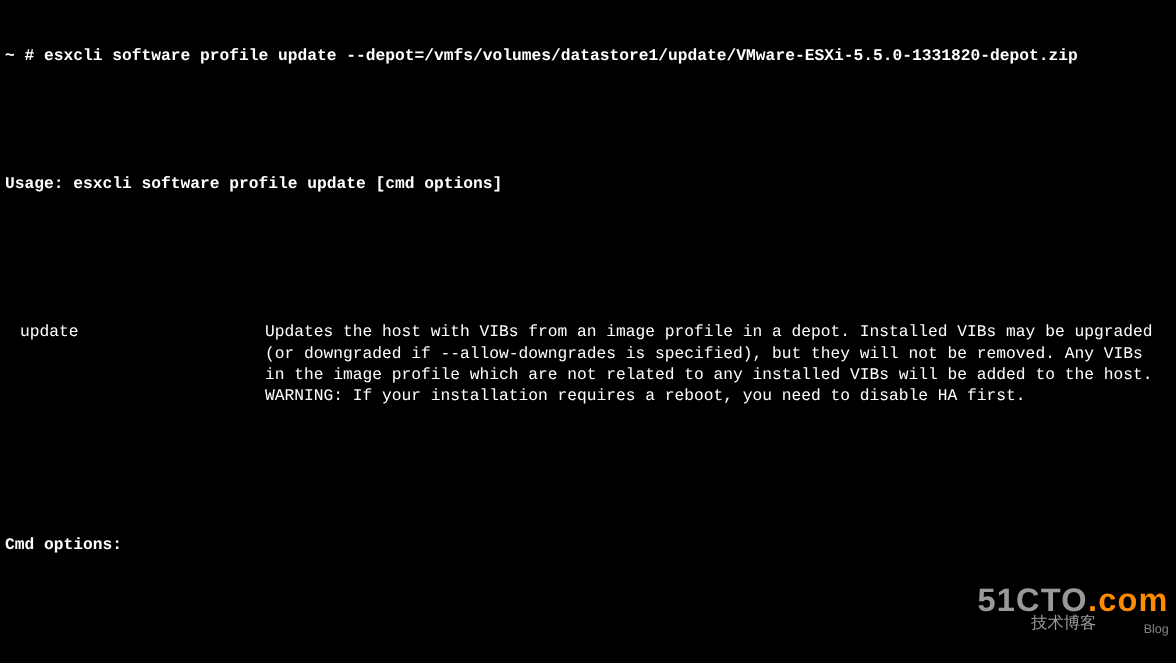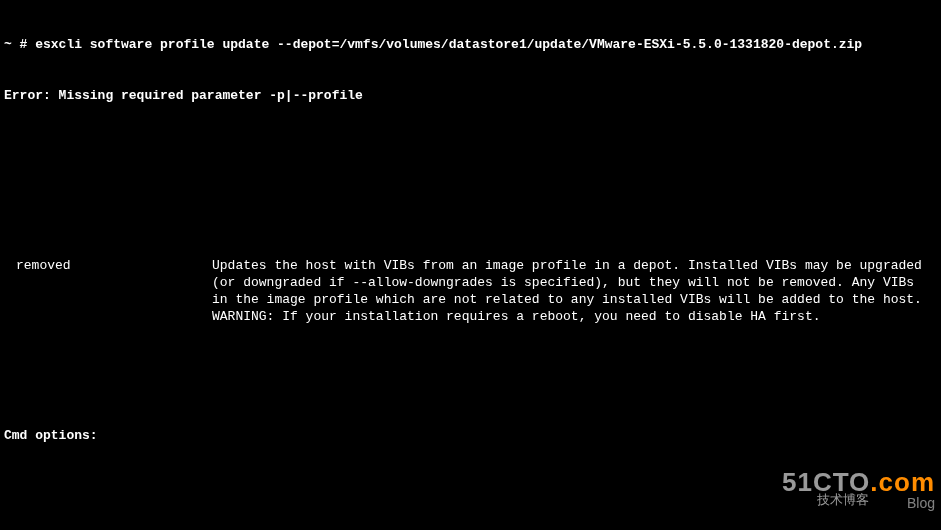--- a/index.html
+++ b/index.html
@@ -27,33 +27,33 @@
     right: 6px;
     bottom: 18px;
     font-family: Arial, sans-serif;
     color: rgba(255,255,255,0.6);
     text-align: right;
     pointer-events: none;
   }
   .watermark .big { font-size: 26px; font-weight: bold; letter-spacing: 1px; }
   .watermark .small { font-size: 13px; }
   .watermark .dot { color: #ff8c00; }
-  .watermark .blog { font-size: 14px; color: rgba(255,255,255,0.5); vertical-align: sub; margin-left: 2px; padding-left: 36px;}
+  .watermark .blog { font-size: 10px; color: rgba(255,255,255,0.5); vertical-align: sub; margin-left: 2px; padding-left: 36px;}
 </style>
 </head>
 <body>
 
 <div class="term">
   <div class="line">~ # esxcli software profile update --depot=/vmfs/volumes/datastore1/update/VMware-ESXi-5.5.0-1331820-depot.zip</div>
-  <div class="line">Error: Missing required parameter -p|--profile</div>
   <div class="line"> </div>
+  <div class="line">Usage: esxcli software profile update [cmd options]</div>
   <div class="line"> </div>
 
   <div class="opt-row">
-    <div class="opt-name">removed</div>
+    <div class="opt-name">update</div>
     <div class="opt-desc">Updates the host with VIBs from an image profile in a depot. Installed VIBs may be upgraded (or downgraded if --allow-downgrades is specified), but they will not be removed. Any VIBs in the image profile which are not related to any installed VIBs will be added to the host. WARNING: If your installation requires a reboot, you need to disable HA first.</div>
   </div>
 
   <div class="line"> </div>
   <div class="line">Cmd options:</div>
 
   
 
   
   

